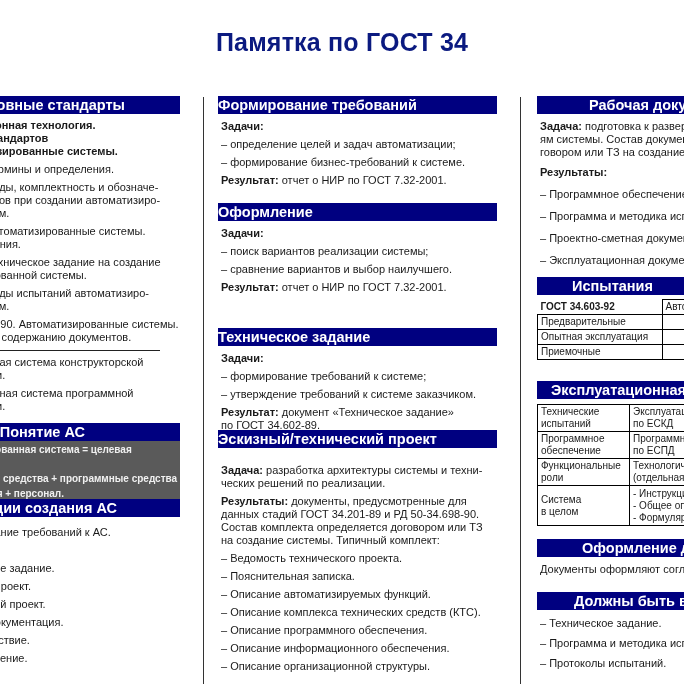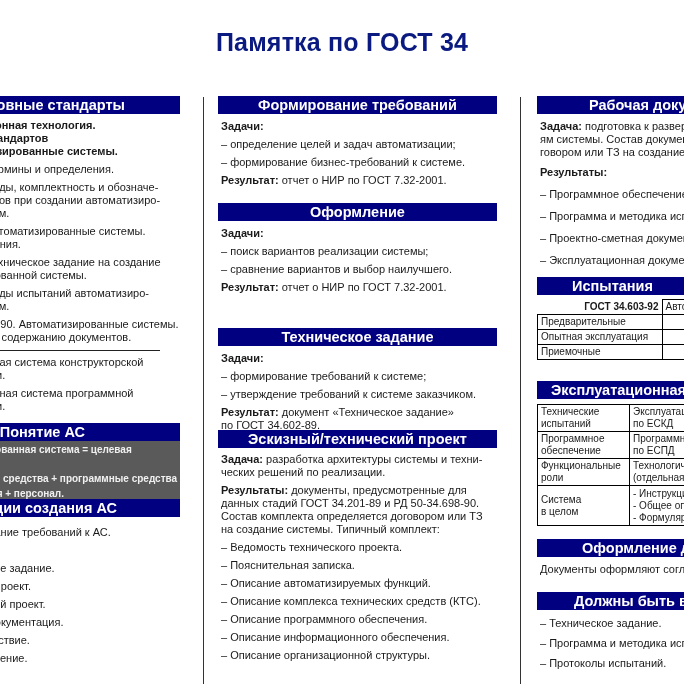--- a/index.html
+++ b/index.html
@@ -14,21 +14,21 @@
     text-align:center; font-weight:bold; font-size:25px;
     color:#0b1a80; letter-spacing:0.2px;
   }
   .col { position:absolute; top:96px; }
   .col-left { left:-120px; width:300px; }
   .col-mid { left:218px; width:279px; }
   .col-right { left:537px; width:290px; }
   .divider { position:absolute; width:1px; background:#333; top:97px; }
   .hdr {
     background:#000080; color:#fff; font-weight:bold; font-size:14.5px;
-    height:18px; line-height:18px; text-align:center; white-space:nowrap; overflow:hidden;
+    height:18px; line-height:18px; white-space:nowrap; overflow:hidden;
   }
   .col-left .hdr { text-align:right; padding-right:55px; }
   .col-right .hdr { text-align:left; padding-left:52px; }
   .p { font-size:11px; line-height:13px; margin:0; }
   .item { font-size:11px; line-height:13px; margin-top:5px; white-space:nowrap; }
   .bold { font-weight:bold; }
   .sect { position:absolute; left:0; width:100%; }
   .gray-box {
     background:#5a5a5a; color:#f0f0f0; font-weight:bold; font-size:10px; line-height:14.5px;
     padding:2px 0 2px 0; text-align:left;
@@ -135,21 +135,21 @@
     <div class="hdr">Техническое задание</div>
     <div style="margin-top:6px; padding-left:3px;">
       <div class="p bold">Задачи:</div>
       <div class="item">– формирование требований к системе;</div>
       <div class="item">– утверждение требований к системе заказчиком.</div>
       <div class="item"><span class="bold">Результат:</span><span> документ «Техническое задание»</span><div>по ГОСТ 34.602-89.</div></div>
     </div>
   </div>
   <div class="sect" style="top:334px;">
     <div class="hdr">Эскизный/технический проект</div>
-    <div style="margin-top:5px; padding-left:3px;">
+    <div style="margin-top:16px; padding-left:3px;">
       <div class="p"><span class="bold">Задача:</span><span> разработка архитектуры системы и техни-</span></div>
       <div class="p">ческих решений по реализации.</div>
       <div class="item"><span class="bold">Результаты:</span><span> документы, предусмотренные для</span>
         <div>данных стадий ГОСТ 34.201-89 и РД 50-34.698-90.</div>
         <div>Состав комплекта определяется договором или ТЗ</div>
         <div>на создание системы. Типичный комплект:</div>
       </div>
       <div class="item">– Ведомость технического проекта.</div>
       <div class="item">– Пояснительная записка.</div>
       <div class="item">– Описание автоматизируемых функций.</div>
@@ -173,21 +173,21 @@
       <div class="item" style="margin-top:9px;">– Программа и методика испытаний.</div>
       <div class="item" style="margin-top:9px;">– Проектно-сметная документация.</div>
       <div class="item" style="margin-top:9px;">– Эксплуатационная документация.</div>
     </div>
   </div>
   <div class="sect" style="top:181px;">
     <div class="hdr" style="padding-left:35px;">Испытания</div>
     <table class="t" style="margin-top:4px; width:210px;">
       <tbody>
           <tr>
-            <td class="bold" style="border:none; text-align:right; width:118px;">ГОСТ 34.603-92</td>
+            <td class="bold" style="border:none; text-align:left; width:118px;">ГОСТ 34.603-92</td>
             <td>Автор</td>
           </tr>
       <tr>
             <td>Предварительные</td>
             <td></td>
           </tr>
       <tr>
             <td>Опытная эксплуатация</td>
             <td></td>
           </tr>

